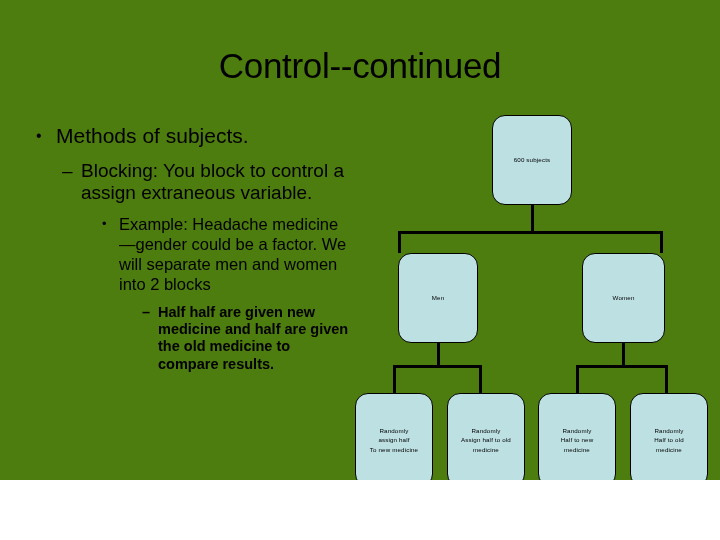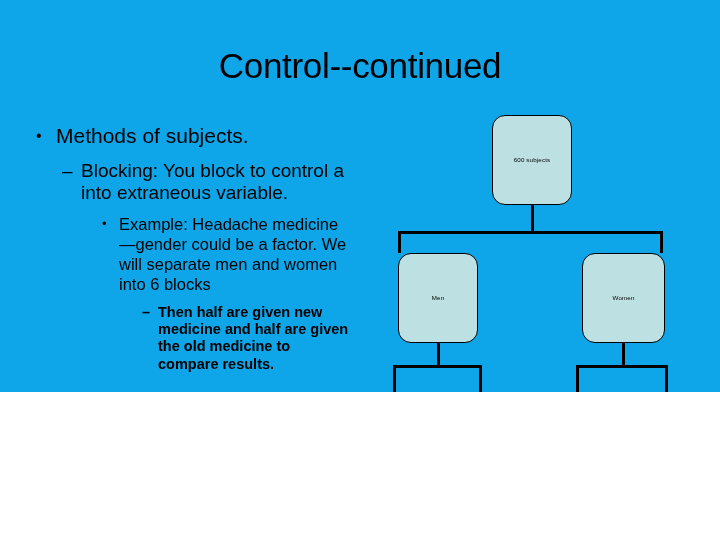--- a/index.html
+++ b/index.html
@@ -3,22 +3,22 @@
 <meta charset="utf-8">
 <style>
   html, body {
     margin: 0;
     padding: 0;
     background: #ffffff;
   }
   #slide {
     position: relative;
     width: 720px;
-    height: 392px;
-    background: #0ea5e9;
+    height: 480px;
+    background: #4d7c0f;
     overflow: hidden;
     font-family: "Liberation Sans", sans-serif;
     color: #000000;
   }
 
   
   #slide-title {
     position: absolute;
     left: 0;
     top: 48px;
@@ -110,31 +110,31 @@
 
   <div id="body-text">
 
     <div class="bullet-row lvl1">
       <span class="bullet-mark">•</span>
       <span class="bullet-text">Methods of subjects.</span>
     </div>
 
     <div class="bullet-row lvl2">
       <span class="bullet-mark">–</span>
-      <span class="bullet-text">Blocking: You block to control a into extraneous variable.</span>
+      <span class="bullet-text">Blocking: You block to control a assign extraneous variable.</span>
     </div>
 
     <div class="bullet-row lvl3">
       <span class="bullet-mark">•</span>
-      <span class="bullet-text">Example: Headache medicine—gender could be a factor. We will separate men and women into 6 blocks</span>
+      <span class="bullet-text">Example: Headache medicine—gender could be a factor. We will separate men and women into 2 blocks</span>
     </div>
 
     <div class="bullet-row lvl4">
       <span class="bullet-mark">–</span>
-      <span class="bullet-text">Then half are given new medicine and half are given the old medicine to compare results.</span>
+      <span class="bullet-text">Half half are given new medicine and half are given the old medicine to compare results.</span>
     </div>
 
   </div>
 
   <div id="tree">
 
     <div class="node" style="left:152px; top:15px; width:80px; height:90px;">
       <span class="node-label">600 subjects</span>
     </div>
 

